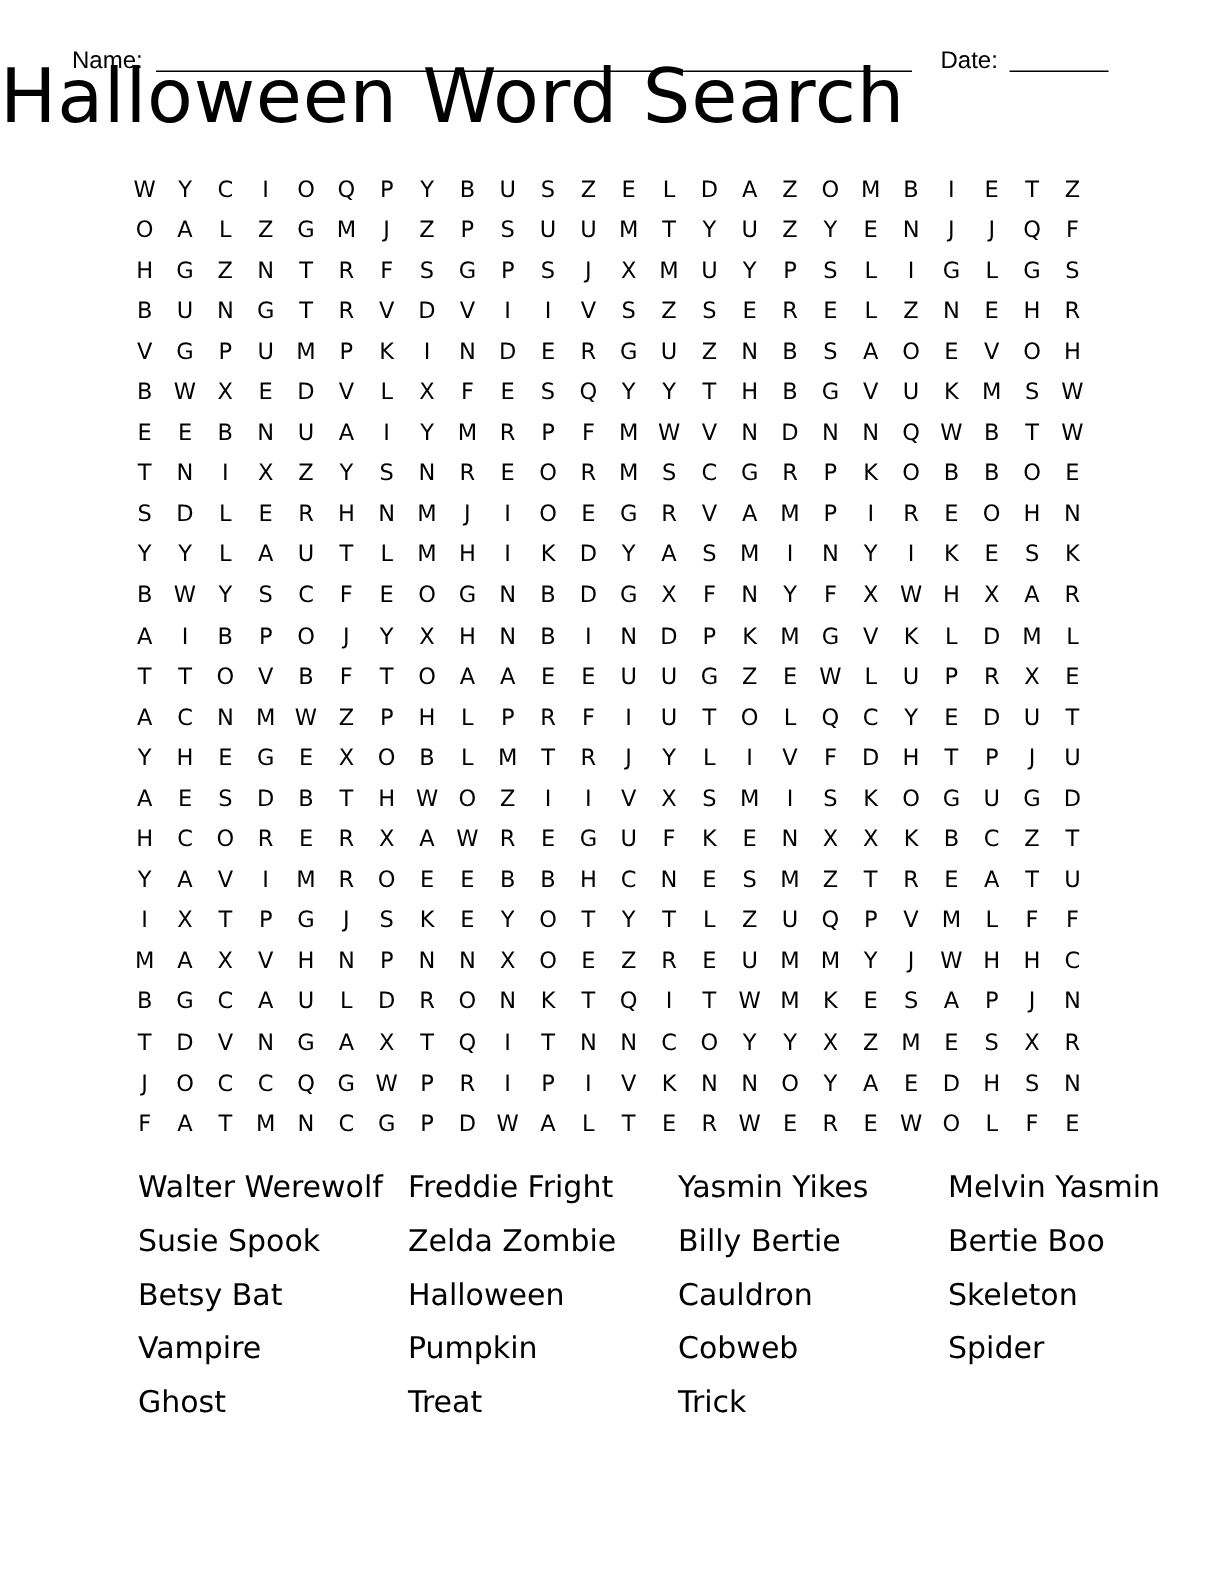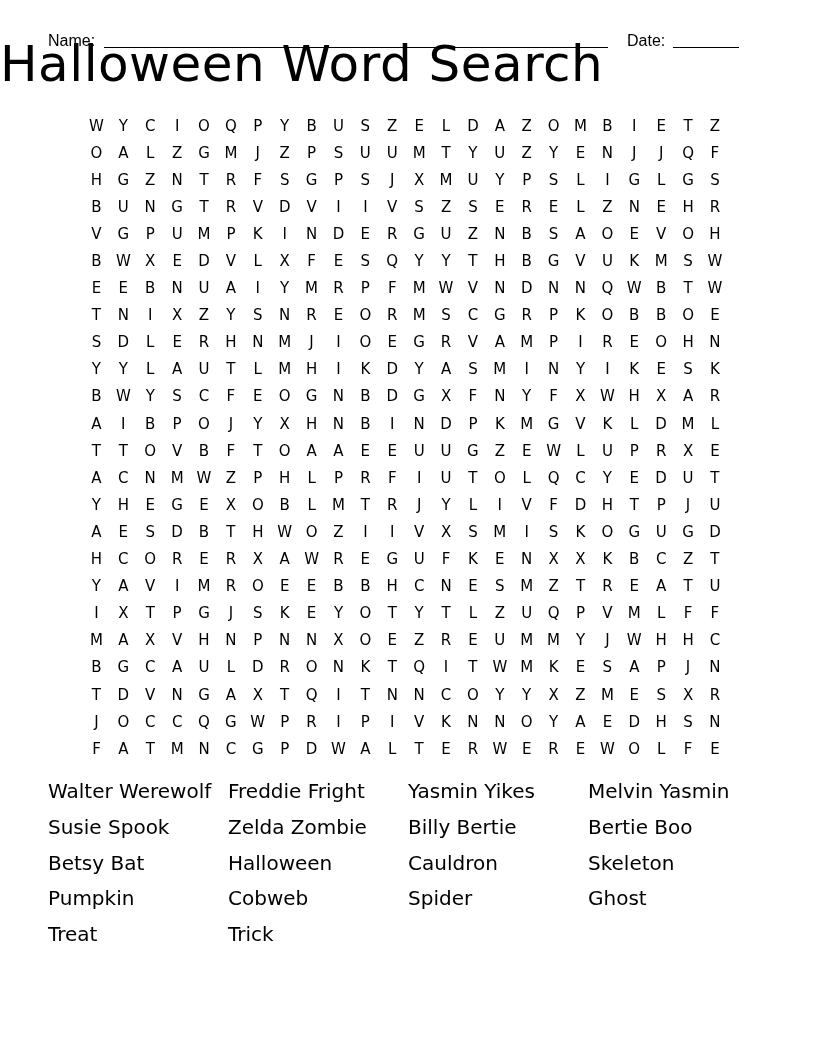--- a/index.html
+++ b/index.html
@@ -20,21 +20,21 @@
     position: absolute; top: 112px; left: 83px;
     display: grid; grid-template-columns: repeat(24, 26.9px); grid-auto-rows: 27.1px;
     font-family: "DejaVu Sans", sans-serif; font-size: 15px;
   }
   .cell { display: flex; align-items: center; justify-content: center; }
   .wordlist {
     position: absolute; top: 776px; left: 48px;
     display: grid; grid-template-columns: 180px 180px 180px 180px; grid-auto-rows: 35.8px;
     font-family: "DejaVu Sans", sans-serif; font-size: 20px;
   }
-  .word { white-space: nowrap; line-height: 30px; }
+  .word { white-space: nowrap; line-height: 30px; margin-left: 44px; }
 </style>
 </head>
 <body>
 
 <div class="header-line">
   <span class="name-label">Name:</span>
   <span class="name-line"></span>
   <span class="date-label">Date:</span>
   <span class="date-line"></span>
 </div>
@@ -626,19 +626,20 @@
     <div class="word">Yasmin Yikes</div>
     <div class="word">Melvin Yasmin</div>
     <div class="word">Susie Spook</div>
     <div class="word">Zelda Zombie</div>
     <div class="word">Billy Bertie</div>
     <div class="word">Bertie Boo</div>
     <div class="word">Betsy Bat</div>
     <div class="word">Halloween</div>
     <div class="word">Cauldron</div>
     <div class="word">Skeleton</div>
+    <div class="word">Vampire</div>
     <div class="word">Pumpkin</div>
     <div class="word">Cobweb</div>
     <div class="word">Spider</div>
     <div class="word">Ghost</div>
     <div class="word">Treat</div>
     <div class="word">Trick</div>
   </div>
 
 </body></html>

